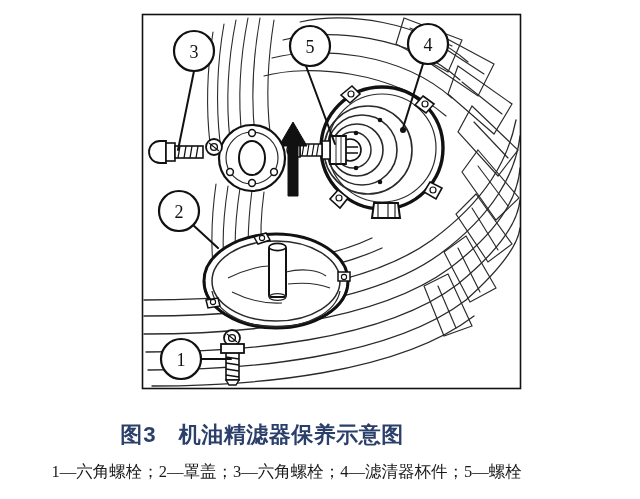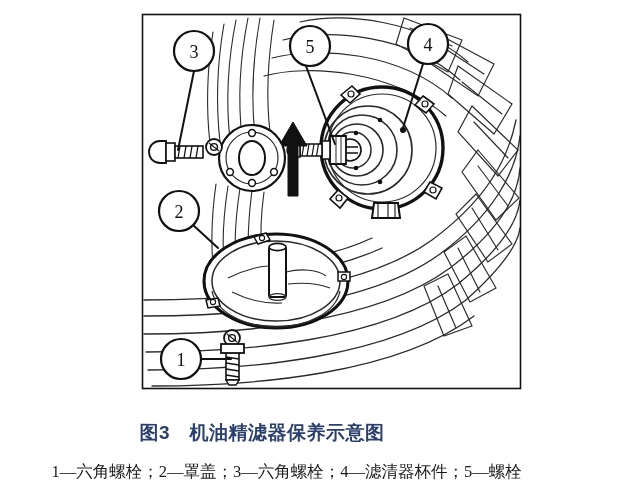--- a/index.html
+++ b/index.html
@@ -27,23 +27,23 @@
     left: 0; top: 0;
     display: block;
   }
 
   .caption-title {
     position: absolute;
     left: 0;
     top: 420px;
     width: 524px;
     text-align: center;
-    font-family: Liberation Sans, sans-serif;
+    font-family: Liberation Mono, monospace;
     font-weight: bold;
-    font-size: 19px;
+    font-size: 22px;
     letter-spacing: 0.5px;
     color: #2b3f6b;
     white-space: pre;
   }
 
   .caption-legend {
     position: absolute;
     left: 0;
     top: 461px;
     width: 573px;

